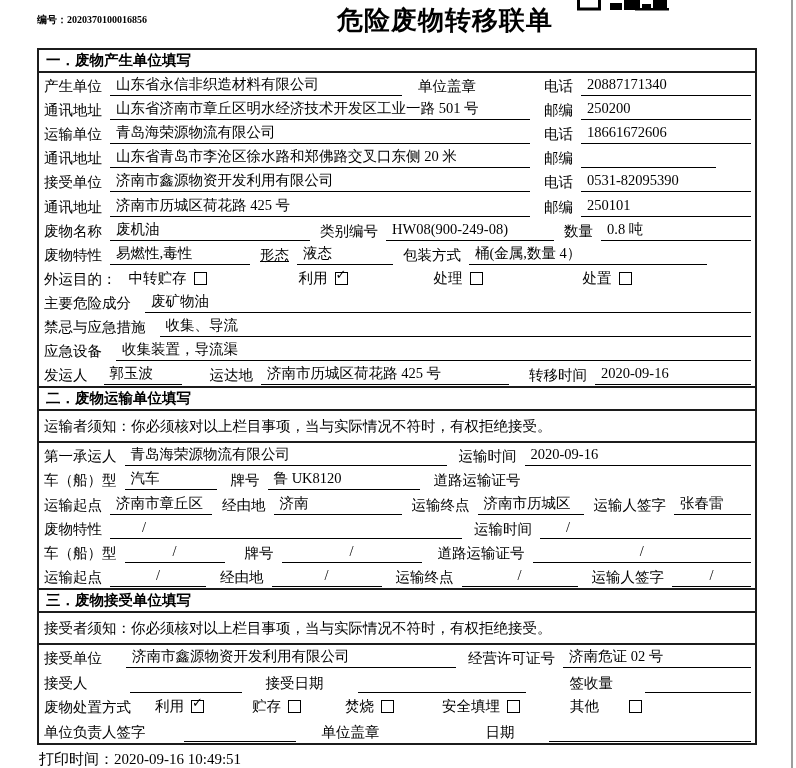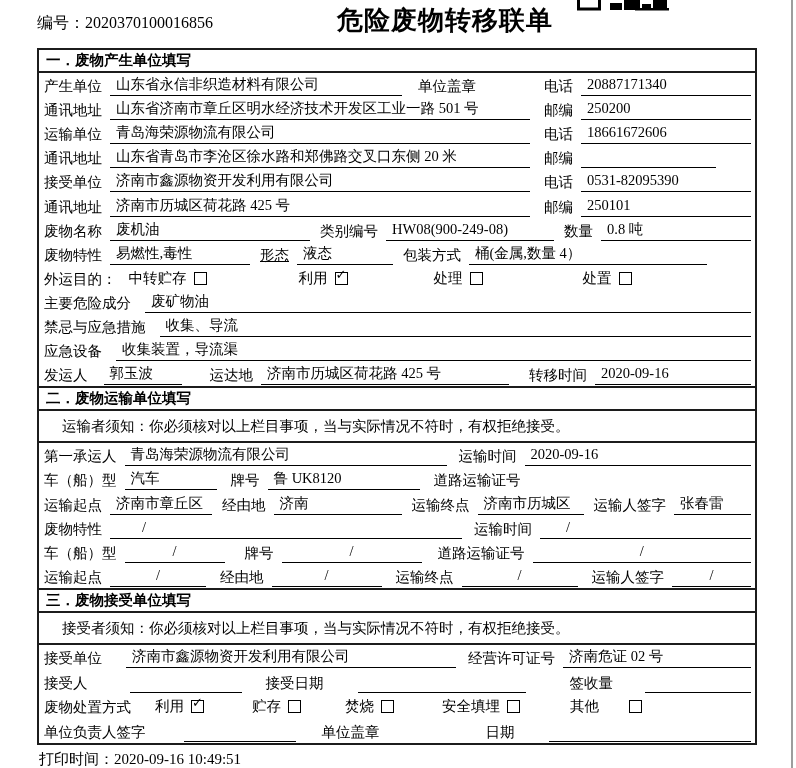--- a/index.html
+++ b/index.html
@@ -1,31 +1,31 @@
 <!DOCTYPE html>
 <html><head>
 <meta charset="utf-8">
 <style>
   html,body{margin:0;padding:0;}
   body{width:796px;height:768px;background:#ffffff;position:relative;
        font-family:"Liberation Serif","DejaVu Serif",serif;color:#000;overflow:hidden;}
   .page{position:absolute;inset:0;background:#fff;}
-  .serial{position:absolute;left:37px;top:13px;font-size:16px;white-space:nowrap;}
+  .serial{position:absolute;left:37px;top:13px;font-size:10px;white-space:nowrap;font-weight:bold;}
   .doc-title{position:absolute;left:445px;top:3px;transform:translateX(-50%);
        font-size:26px;font-weight:bold;white-space:nowrap;letter-spacing:1px;}
   .qr{position:absolute;left:577px;top:0;}
   .edge-line{position:absolute;left:791px;top:0;width:2px;height:768px;background:#9d9d9d;}
   .form-box{position:absolute;left:37px;top:48px;width:720px;height:697px;
        border:2px solid #1c1c1c;box-sizing:border-box;background:#fff;}
   section{box-sizing:border-box;}
   .sec{border-top:2px solid #1c1c1c;}
   .sec-title{height:23px;line-height:21px;font-weight:bold;font-size:14.5px;
        border-bottom:2px solid #1c1c1c;padding-left:7px;box-sizing:border-box;}
   .notice{height:32px;line-height:30px;border-bottom:2px solid #1c1c1c;
-       padding-left:23px;font-size:14.5px;box-sizing:border-box;white-space:nowrap;}
+       padding-left:5px;font-size:14.5px;box-sizing:border-box;white-space:nowrap;}
   .rows{padding:0 4px 0 3px;}
   .row{display:flex;align-items:flex-end;height:24.1px;box-sizing:border-box;}
   [data-rows="2"] .row{height:24.5px;}
   .col-left{width:500px;display:flex;align-items:flex-end;padding-right:12px;box-sizing:border-box;}
   .col-right{flex:1;display:flex;align-items:flex-end;}
   .lbl{font-size:14.5px;line-height:19px;padding:0 8px 1px 2px;white-space:nowrap;}
   .val{font-size:14.5px;line-height:19px;border-bottom:1.2px solid #000;
        padding:0 2px 1px 6px;white-space:nowrap;box-sizing:border-box;margin-bottom:1px;
        overflow:hidden;min-height:20px;}
   .val.center{text-align:center;padding-left:2px;}

